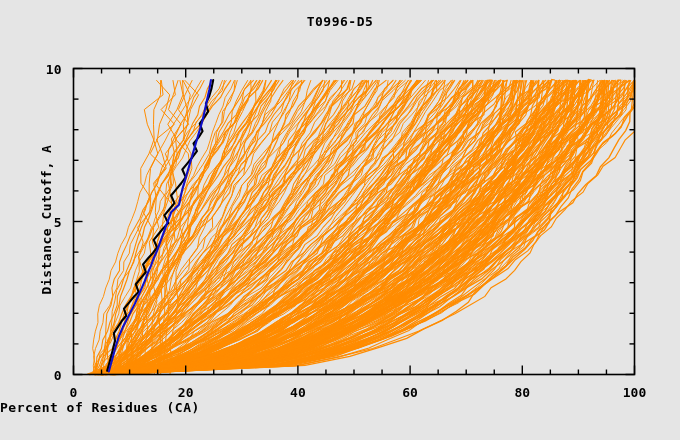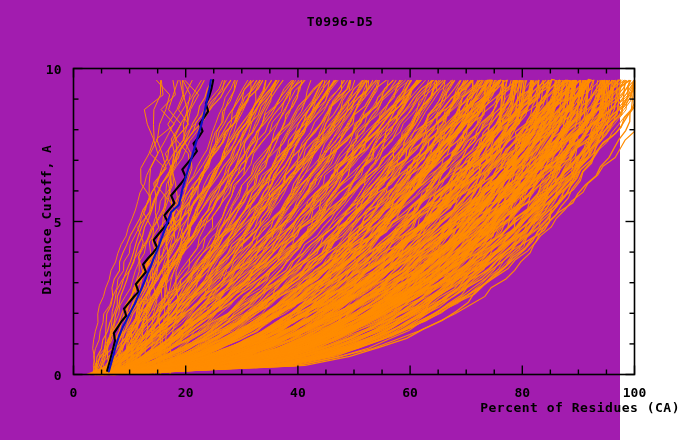--- a/index.html
+++ b/index.html
@@ -8,43 +8,43 @@
     background: #ffffff;
   }
   body {
     width: 680px;
     height: 440px;
     overflow: hidden;
     font-family: "DejaVu Sans Mono", "Liberation Mono", monospace;
   }
   #plot-root {
     position: relative;
-    width: 620px;
+    width: 680px;
     height: 440px;
-    background: #a21caf;
+    background: #e5e5e5;
   }
   #chart-title {
     position: absolute;
     left: 0;
     top: 14px;
     width: 680px;
     text-align: center;
     font-family: "DejaVu Sans Mono", "Liberation Mono", monospace;
     font-size: 13px;
     font-weight: bold;
     letter-spacing: 0.5px;
     color: #000000;
     white-space: pre;
   }
   #xaxis-label {
     position: absolute;
     left: 0;
     top: 400px;
     width: 680px;
-    text-align: right;
+    text-align: left;
     font-family: "DejaVu Sans Mono", "Liberation Mono", monospace;
     font-size: 13px;
     font-weight: bold;
     letter-spacing: 0.5px;
     color: #000000;
     white-space: pre;
   }
   #yaxis-label {
     position: absolute;
     left: -84px;

